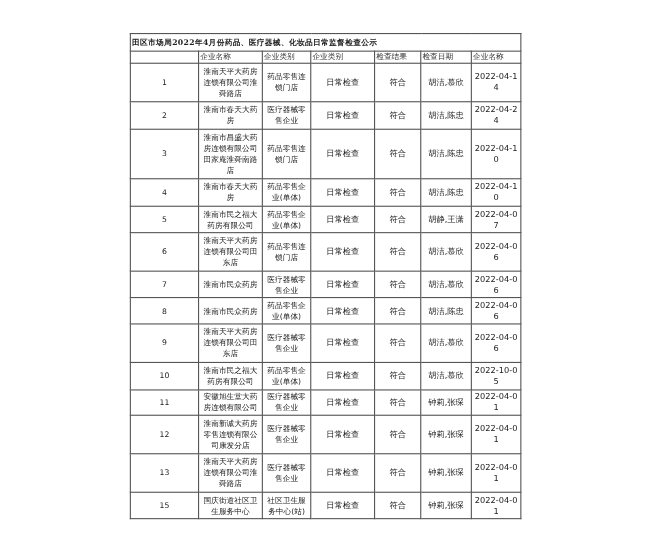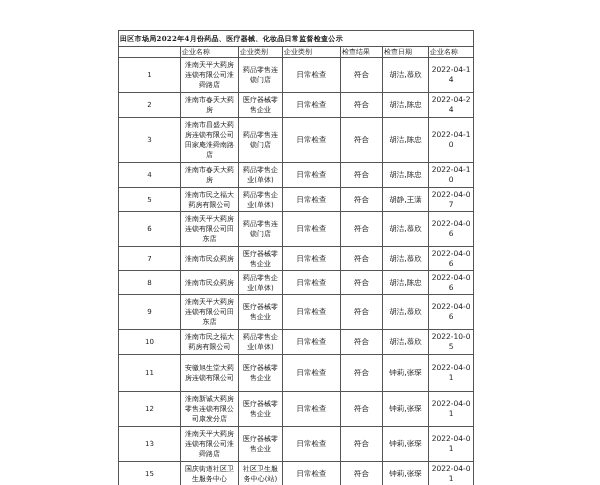--- a/index.html
+++ b/index.html
@@ -142,21 +142,21 @@
         </tr>
         <tr style="height: 25px;">
           <td class="idx">10</td>
           <td class="name">淮南市民之福大药房有限公司</td>
           <td class="cat">药品零售企业(单体)</td>
           <td class="c" style="font-size: 7.5px;">日常检查</td>
           <td class="c" style="font-size: 7.5px;">符合</td>
           <td class="c" style="font-size: 7.5px;">胡洁,慕欣</td>
           <td class="c" style="font-size: 7.5px;">2022-10-05</td>
         </tr>
-        <tr style="height: 37px; margin-left: 38px;">
+        <tr style="height: 23px; margin-left: 38px;">
           <td class="idx">11</td>
           <td class="name">安徽旭生堂大药房连锁有限公司</td>
           <td class="cat">医疗器械零售企业</td>
           <td class="c" style="font-size: 7.5px;">日常检查</td>
           <td class="c" style="font-size: 7.5px;">符合</td>
           <td class="c" style="font-size: 7.5px;">钟莉,张琛</td>
           <td class="c" style="font-size: 7.5px;">2022-04-01</td>
         </tr>
         <tr style="height: 35px;">
           <td class="idx">12</td>

